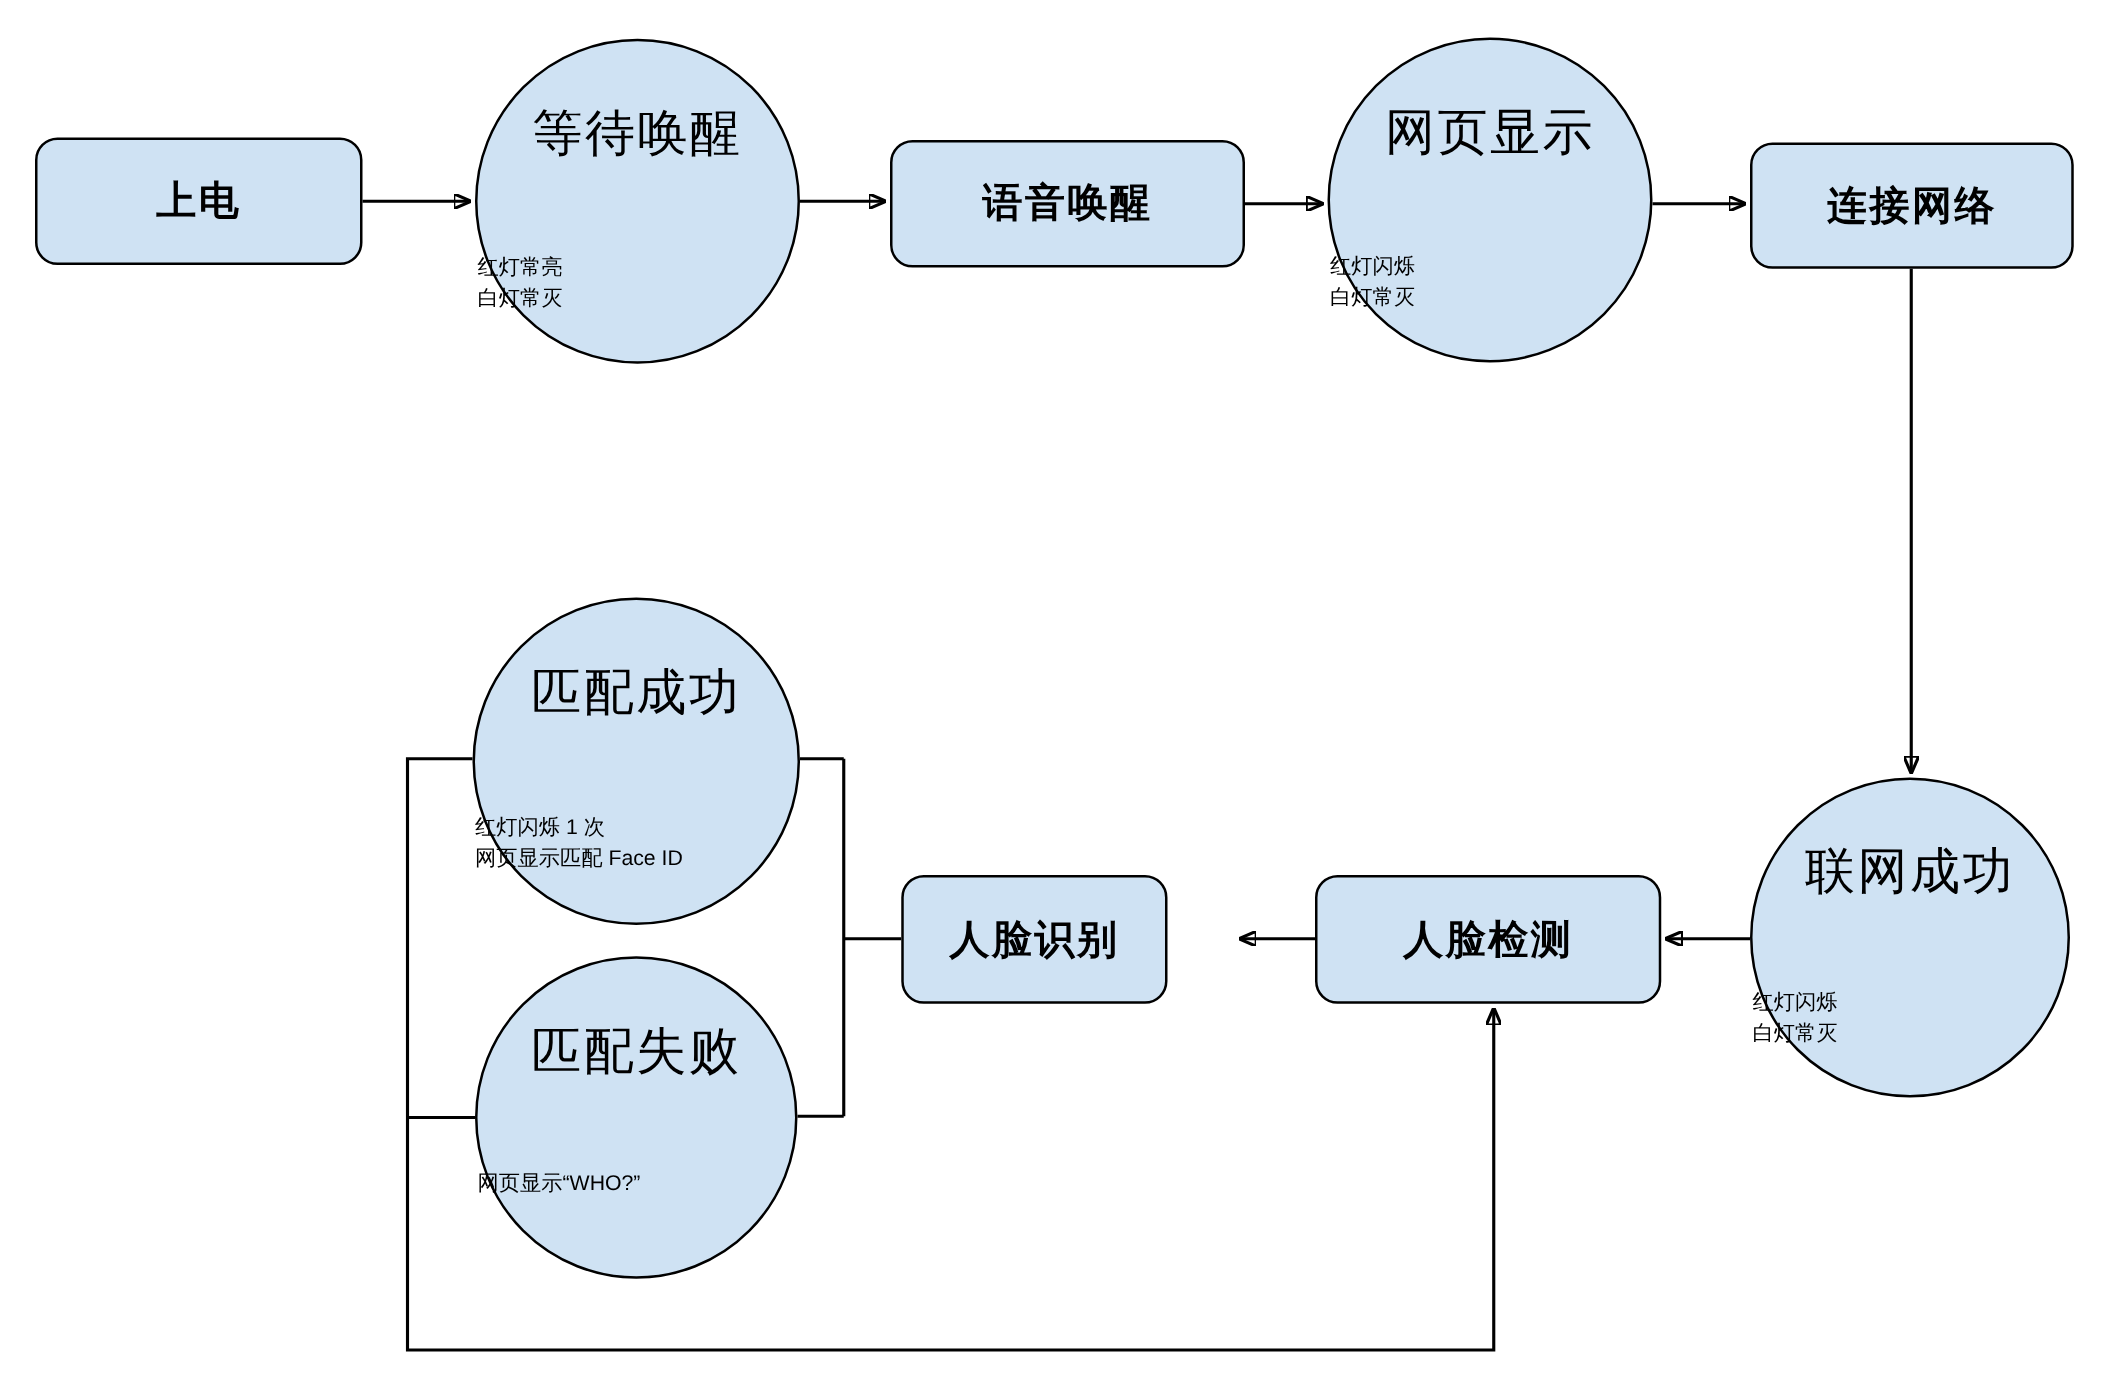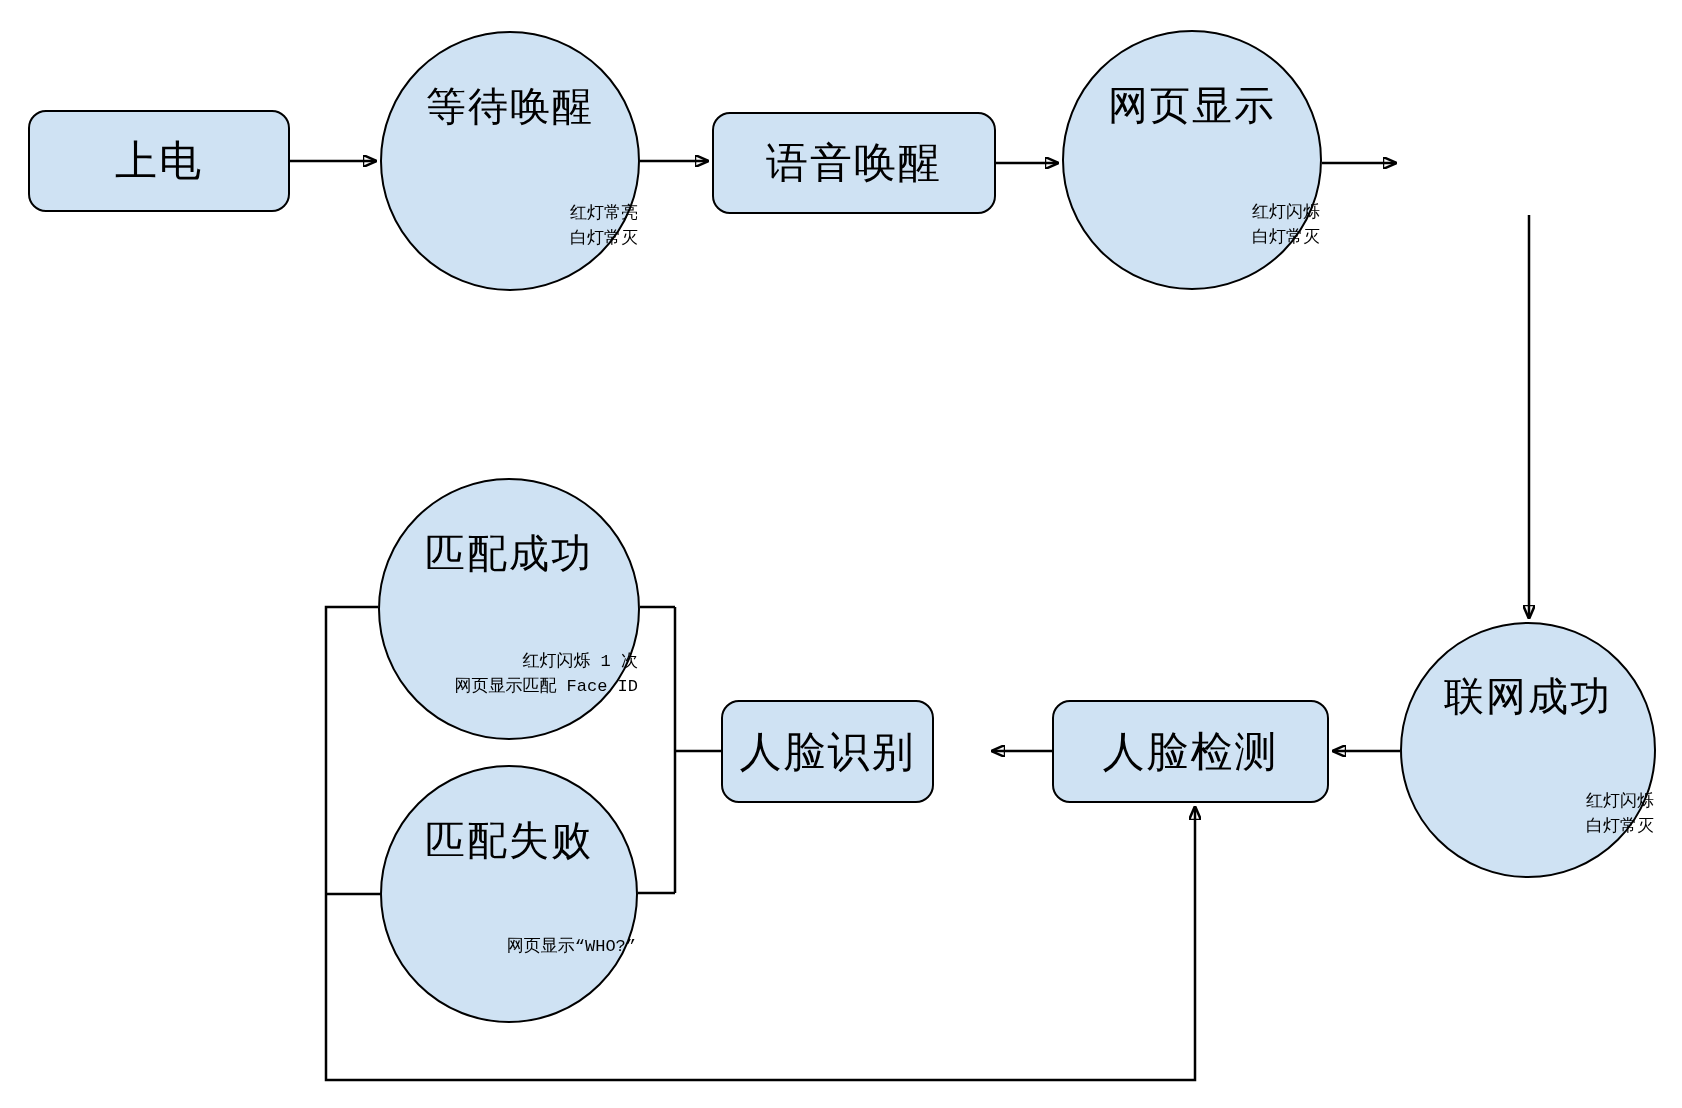--- a/index.html
+++ b/index.html
@@ -36,43 +36,43 @@
   .node.rect{
     border-radius:18px;
     display:flex;
     align-items:center;
     justify-content:center;
   }
   .node.circle{
     border-radius:50%;
   }
   .node .label{
-    font-size:42px;
+    font-size:32px;
     letter-spacing:2px;
     text-align:right;
     white-space:nowrap;
+    font-weight:bold;
   }
   .node.circle .title{
     position:absolute;
     top:18%;
     left:0;right:0;
     text-align:center;
     font-size:40px;
     letter-spacing:2px;
     white-space:nowrap;
   }
   .node.circle .status{
     position:absolute;
     top:66%;
     left:0;right:0;
-    text-align:right;
+    text-align:left;
     font-size:17px;
     line-height:1.45;
     white-space:nowrap;
-    font-family:Liberation Mono, monospace;
   }
 </style>
 </head>
 <body>
 
 <div class="canvas">
 
   <svg class="wires">
     <defs>
       <marker id="arrow" markerUnits="userSpaceOnUse" markerWidth="14" markerHeight="12" refX="13" refY="6" orient="auto">
@@ -97,20 +97,23 @@
   </svg>
 
   <div class="node rect" style="left:28px;top:110px;width:262px;height:102px;">
     <div class="label">上电</div>
   </div>
 
   <div class="node rect" style="left:712px;top:112px;width:284px;height:102px;">
     <div class="label">语音唤醒</div>
   </div>
 
+  <div class="node rect" style="left:1400px;top:114px;width:259px;height:101px;">
+    <div class="label">连接网络</div>
+  </div>
 
   <div class="node rect" style="left:721px;top:700px;width:213px;height:103px;">
     <div class="label">人脸识别</div>
   </div>
 
   <div class="node rect" style="left:1052px;top:700px;width:277px;height:103px;">
     <div class="label">人脸检测</div>
   </div>
 
   <div class="node circle" style="left:380px;top:31px;width:260px;height:260px;">

